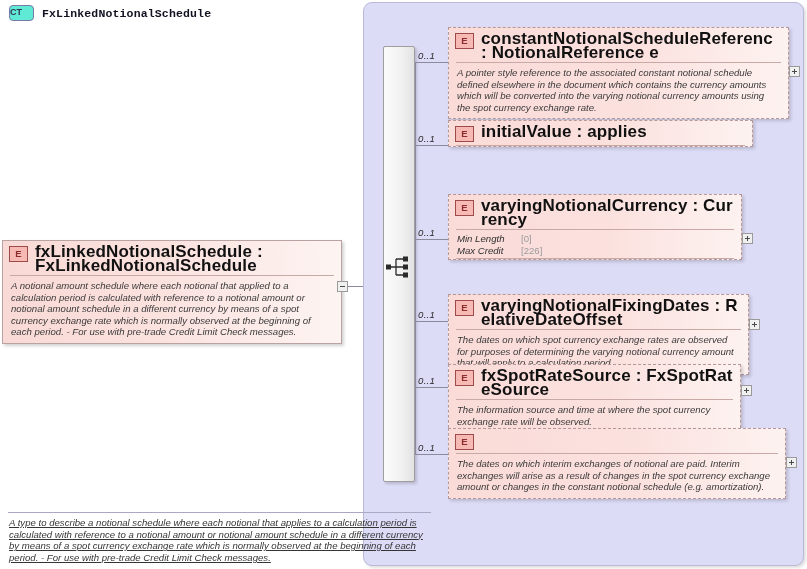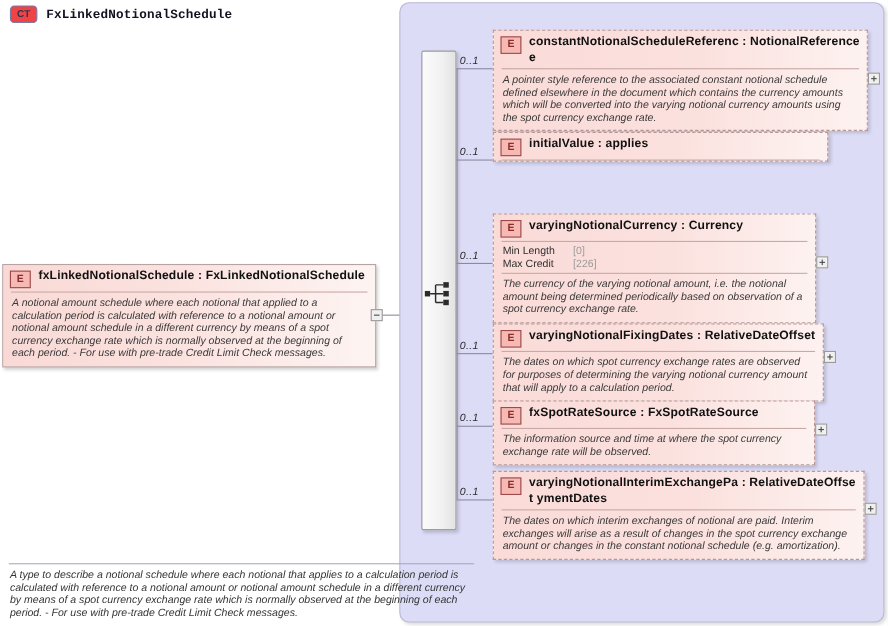--- a/index.html
+++ b/index.html
@@ -38,21 +38,21 @@
     text-align: center;
     font-size: 9.5px;
     font-weight: bold;
     color: #8a2d2d;
     background: #f6b9b4;
     border: 1px solid #9c4a4a;
     margin-top: 1px;
     margin-right: 7px;
   }
   .elem-title {
-    font-size: 11px;
+    font-size: 17px;
     font-weight: bold;
     color: #111111;
     letter-spacing: 0.15px;
     line-height: 13.5px;
     word-break: break-all;
   }
   .elem-rule {
     height: 0;
     border-top: 1px solid #c9a9a6;
     margin: 0 7px;
@@ -64,20 +64,21 @@
     line-height: 11.6px;
     color: #3a3a3a;
   }
   .facets {
     padding: 3px 8px 2px 8px;
     font-size: 9.6px;
     line-height: 11.5px;
   }
   .facet-row { display: flex; }
   .facet-name {
+    font-style: italic;
     color: #2f2f2f;
     width: 64px;
     flex: 0 0 64px;
   }
   .facet-val { color: #9b9b9b; }
 
   
   .plus-btn, .minus-btn {
     position: absolute;
     width: 11px;
@@ -135,25 +136,24 @@
     position: absolute;
     left: 9px;
     top: 5px;
     display: flex;
     align-items: center;
   }
   .badge-ct {
     width: 23px;
     height: 14px;
     line-height: 13px;
-    text-align: center;
     font-size: 9px;
     font-weight: bold;
     color: #333355;
-    background: #ef4444;
+    background: #5eead4;
     border: 1px solid #7a7aa8;
     border-radius: 4px;
     margin-right: 8px;
   }
   #ct-title {
     font-size: 11.5px;
     font-weight: bold;
     color: #111122;
     letter-spacing: 0.15px;
     font-family: Liberation Mono, monospace;
@@ -207,29 +207,30 @@
   }
   #ct-annotation {
     position: absolute;
     left: 9px;
     top: 517px;
     width: 424px;
     font-size: 9.6px;
     font-style: italic;
     line-height: 11.6px;
     color: #353535;
+    text-decoration: underline;
   }
 </style>
 </head>
 <body>
 
 <div id="left-root">
   <div class="elem-head">
     <span class="badge-e">E</span>
-    <span class="elem-title" style="word-break:normal;text-align:right;">fxLinkedNotionalSchedule  :  FxLinkedNotionalSchedule</span>
+    <span class="elem-title" style="word-break:normal;">fxLinkedNotionalSchedule  :  FxLinkedNotionalSchedule</span>
   </div>
   <div class="elem-rule"></div>
   <div class="elem-doc">A notional amount schedule where each notional that applied to a calculation period is calculated with reference to a notional amount or notional amount schedule in a different currency by means of a spot currency exchange rate which is normally observed at the beginning of each period. - For use with pre-trade Credit Limit Check messages.</div>
 </div>
 <div class="minus-btn" style="left:337px; top:281px;"></div>
 
 <div class="conn conn-h" style="left:348px; top:286px; width:35px;"></div>
 
 <div id="ct-container"></div>
 
@@ -284,21 +285,20 @@
     <div class="facet-row">
       <span class="facet-name">Min Length</span>
       <span class="facet-val">[0]</span>
     </div>
     <div class="facet-row">
       <span class="facet-name">Max Credit</span>
       <span class="facet-val">[226]</span>
     </div>
   </div>
   <div class="elem-rule"></div>
-  <div class="elem-doc">The currency of the varying notional amount, i.e. the notional amount being determined periodically based on observation of a spot currency exchange rate.</div>
 </div>
 <div class="plus-btn" style="left:742px; top:233px;"></div>
 
 <div class="conn conn-h" style="left:415px; top:321px; width:33px;"></div>
 <span class="card-label" style="left:418px; top:309px;">0..1</span>
 <div class="elem-box" style="left:448px; top:294px; width:301px;">
   <div class="elem-head">
     <span class="badge-e">E</span>
     <span class="elem-title">varyingNotionalFixingDates  :  RelativeDateOffset</span>
   </div>
@@ -317,21 +317,20 @@
   <div class="elem-rule"></div>
   <div class="elem-doc">The information source and time at where the spot currency exchange rate will be observed.</div>
 </div>
 <div class="plus-btn" style="left:741px; top:385px;"></div>
 
 <div class="conn conn-h" style="left:415px; top:454px; width:33px;"></div>
 <span class="card-label" style="left:418px; top:442px;">0..1</span>
 <div class="elem-box" style="left:448px; top:428px; width:338px;">
   <div class="elem-head">
     <span class="badge-e">E</span>
-    <span class="elem-title">varyingNotionalInterimExchangePa  :  RelativeDateOffset ymentDates</span>
   </div>
   <div class="elem-rule"></div>
   <div class="elem-doc">The dates on which interim exchanges of notional are paid. Interim exchanges will arise as a result of changes in the spot currency exchange amount or changes in the constant notional schedule (e.g. amortization).</div>
 </div>
 <div class="plus-btn" style="left:786px; top:457px;"></div>
 
 <div id="ct-annotation-rule"></div>
 <div id="ct-annotation">A type to describe a notional schedule where each notional that applies to a calculation period is calculated with reference to a notional amount or notional amount schedule in a different currency by means of a spot currency exchange rate which is normally observed at the beginning of each period. - For use with pre-trade Credit Limit Check messages.</div>
 
 </body></html>

